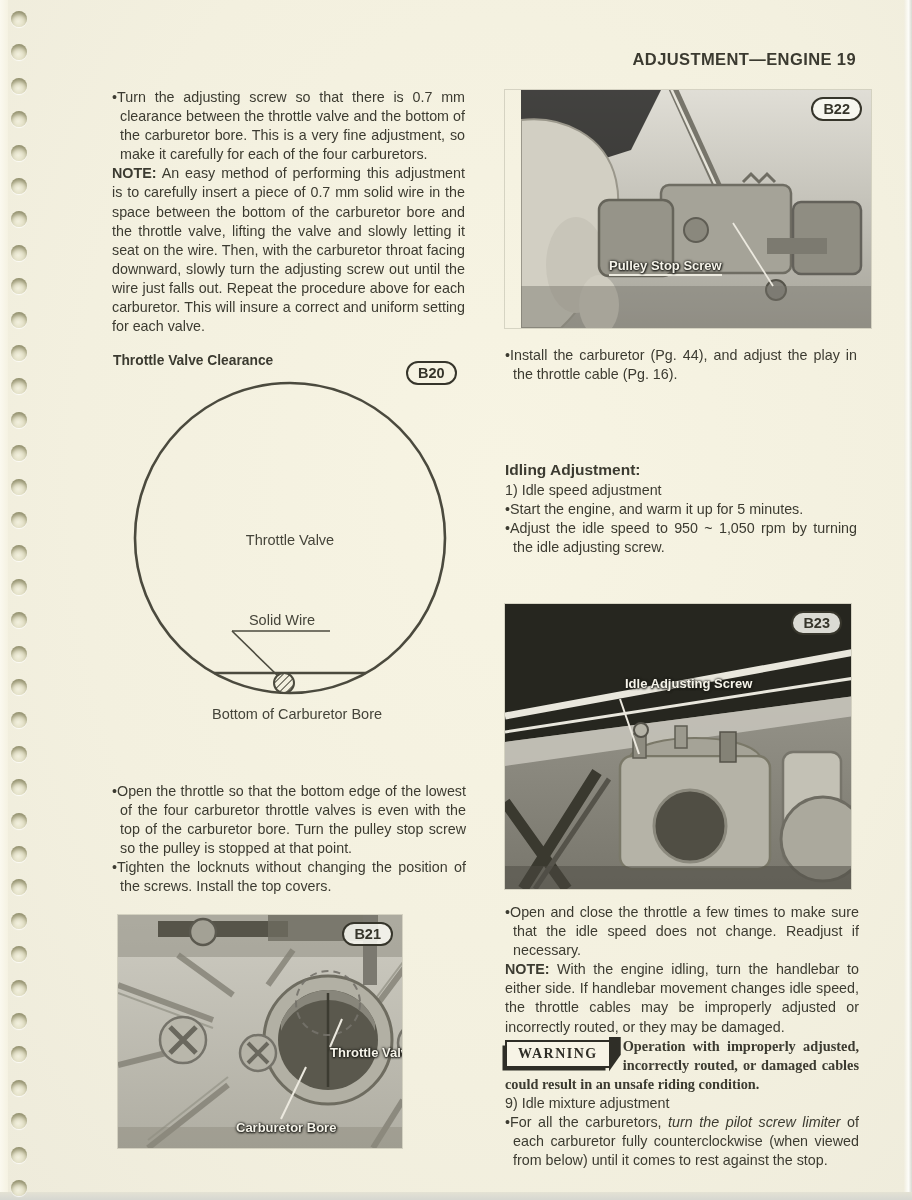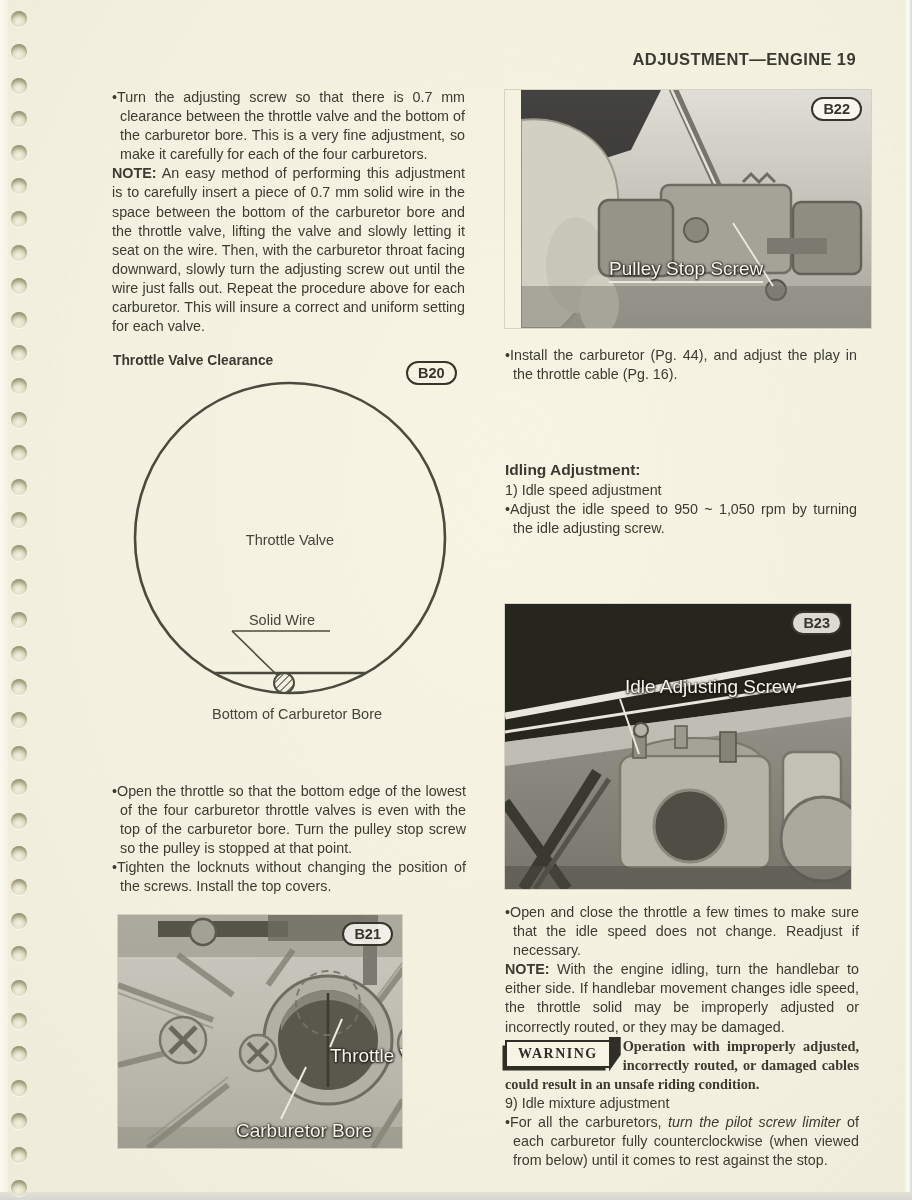--- a/index.html
+++ b/index.html
@@ -16,21 +16,21 @@
   .hdr{position:absolute;top:50px;right:56px;font-size:16.5px;font-weight:bold;letter-spacing:.4px;color:#3b3a30;}
   .t{font-size:14.3px;line-height:19.1px;text-align:justify;color:#3c3b31;margin:0;}
   .hang{padding-left:8px;text-indent:-8px;}
   .col{position:absolute;}
   .badge{display:inline-block;border:2.3px solid #36352b;border-radius:12px;padding:0 10px;
     font-size:14.5px;font-weight:bold;color:#36352b;line-height:20px;background:rgba(252,251,244,.85);}
   .badge.on-paper{background:transparent;}
   .photo{position:absolute;overflow:hidden;box-shadow:0 0 0 1px rgba(120,118,104,.25);}
   .photo svg{display:block;}
   .photo .badge{position:absolute;top:7px;right:9px;}
-  .plabel{position:absolute;font-size:19px;font-weight:normal;color:#f6f4ea;white-space:nowrap;
+  .plabel{position:absolute;font-size:13px;font-weight:bold;color:#f6f4ea;white-space:nowrap;
     text-shadow:0 0 3px #1d1d18,0 1px 2px #1d1d18,1px 0 2px #1d1d18;}
   .plabel.ul{border-bottom:2px solid #eceadf;padding-bottom:1px;}
   .dia-head{position:absolute;font-size:13.8px;font-weight:bold;color:#3b3a30;}
   .warnbox{float:left;border:2.5px solid #2f2e27;background:#f7f4e6;padding:2px 11px 3px;
     margin:3px 12px 3px 0;font-weight:bold;font-size:14px;letter-spacing:1.5px;position:relative;
     box-shadow:-4px 4px 0 -1.5px #2f2e27;color:#2f2e27;}
   .warnbox::after{content:"";position:absolute;right:-12px;top:-5px;width:12px;height:35px;
     background:#2f2e27;clip-path:polygon(0 0,100% 0,100% 52%,0 100%);}
   svg text{font-family:"Liberation Sans",sans-serif;}
 </style>
@@ -186,20 +186,21 @@
     <div class="plabel ul" style="left:104px;top:168px;">Pulley Stop Screw</div>
   </div>
 
   <div class="col" style="left:505px;top:346px;width:352px;">
     <p class="t hang">•Install the carburetor (Pg. 44), and adjust the play in the throttle cable (Pg. 16).</p>
   </div>
 
   <div class="col" style="left:505px;top:460px;width:352px;">
     <p class="t" style="font-size:15.5px;font-weight:bold;margin-bottom:2px;">Idling Adjustment:</p>
     <p class="t">1) Idle speed adjustment</p>
+    <p class="t hang">•Start the engine, and warm it up for 5 minutes.</p>
     <p class="t hang">•Adjust the idle speed to 950 ~ 1,050 rpm by turning the idle adjusting screw.</p>
   </div>
 
   <div class="photo" style="left:505px;top:604px;width:346px;height:285px;">
     <svg width="350" height="285" viewBox="0 0 350 285">
       <defs>
         <linearGradient id="g23" x1="0" y1="0" x2="0" y2="1">
           <stop offset="0" stop-color="#a3a197"></stop>
             <stop offset="1" stop-color="#78766c"></stop>
         </linearGradient>
@@ -223,20 +224,20 @@
       <circle cx="318" cy="235" r="42" fill="#abA99d" stroke="#6e6c62" stroke-width="3"></circle>
       <rect y="262" width="350" height="23" fill="#4b4a41" opacity=".5"></rect>
       <line x1="115" y1="95" x2="134" y2="150" stroke="#ece9df" stroke-width="2"></line>
     </svg>
     <span class="badge">B23</span>
     <div class="plabel" style="left:120px;top:72px;">Idle Adjusting Screw</div>
   </div>
 
   <div class="col" style="left:505px;top:903px;width:354px;">
     <p class="t hang">•Open and close the throttle a few times to make sure that the idle speed does not change.  Readjust if necessary.</p>
-    <p class="t"><b>NOTE:</b> <span>With the engine idling, turn the handlebar to either side.  If handlebar movement changes idle speed, the throttle solid may be improperly adjusted or incorrectly routed, or they may be damaged.</span></p>
+    <p class="t"><b>NOTE:</b> <span>With the engine idling, turn the handlebar to either side.  If handlebar movement changes idle speed, the throttle cables may be improperly adjusted or incorrectly routed, or they may be damaged.</span></p>
     <div class="t" style="overflow:visible;font-family:Liberation Serif, serif;">
       <span class="warnbox">WARNING</span><b>Operation with improperly adjusted, incorrectly routed, or damaged cables could result in an unsafe riding condition.</b>
     </div>
     <p class="t" style="clear:both;">9) Idle mixture adjustment</p>
     <p class="t hang"><span>•For all the carburetors, </span><i>turn the pilot screw limiter</i><span> of each carburetor fully counterclockwise (when viewed from below) until it comes to rest against the stop.</span></p>
   </div>
 </div>
 
 </body></html>

